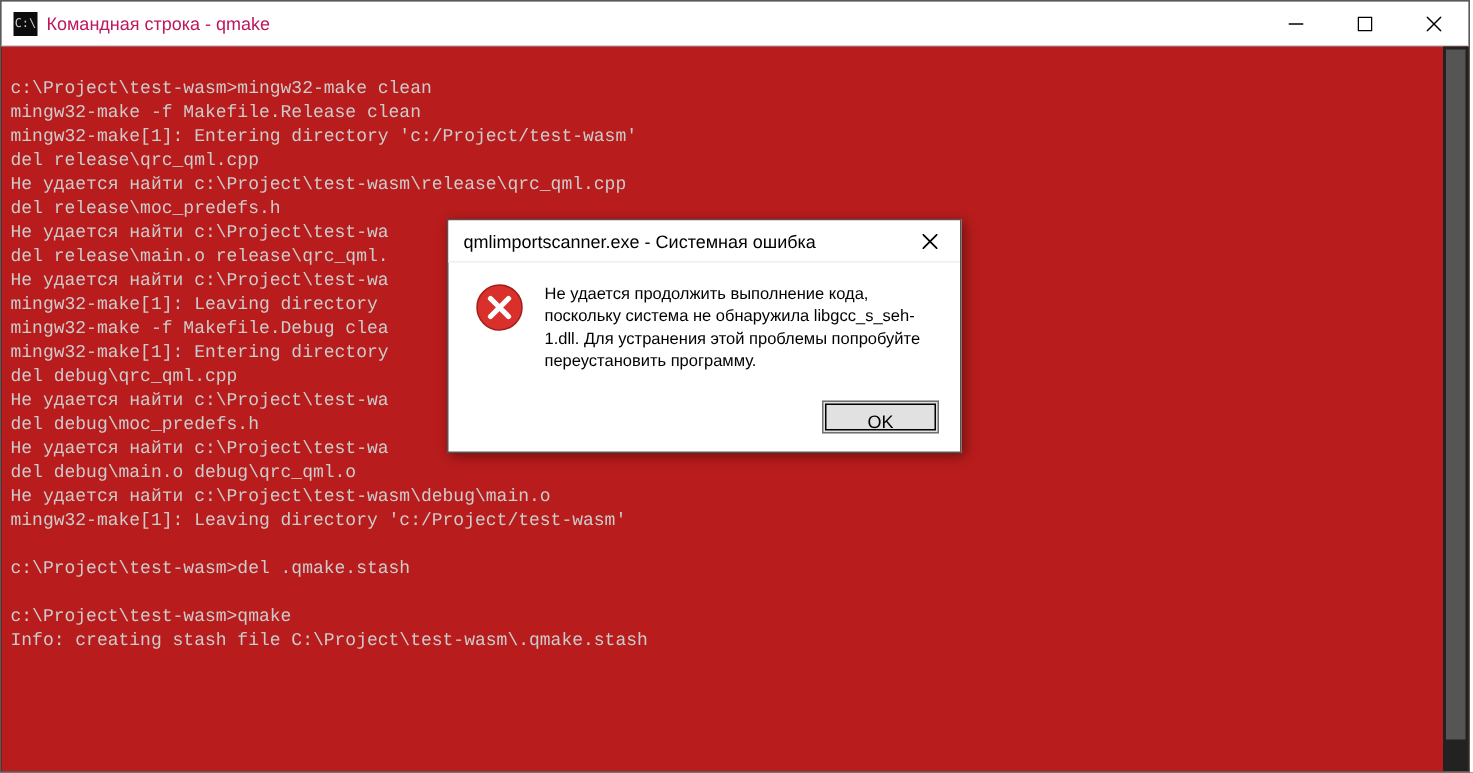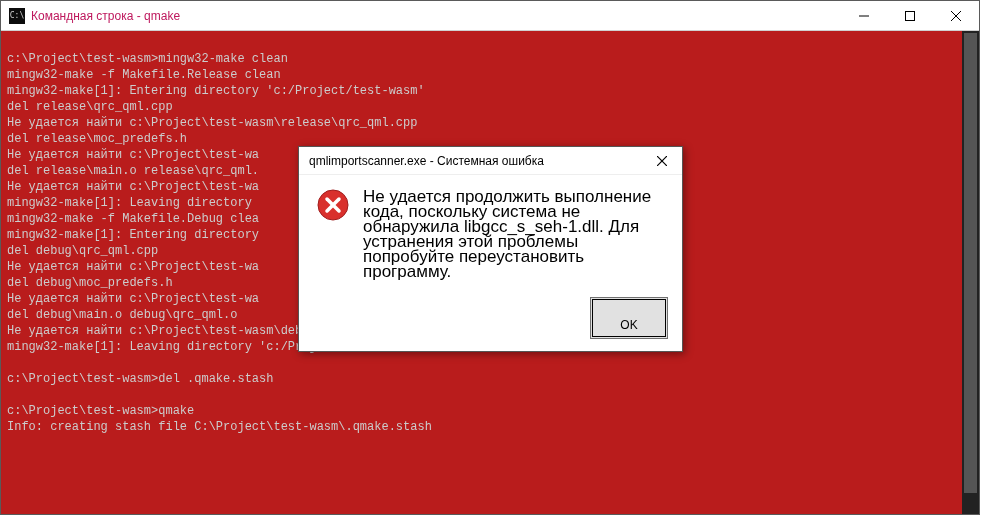--- a/index.html
+++ b/index.html
@@ -62,21 +62,21 @@
   .scroll-thumb {
     position: absolute; left: 2px; right: 2px;
     top: 2px; height: 460px;
     background: #555;
   }
 
   
   .dialog {
     position: absolute;
     left: 298px; top: 146px;
-    width: 385px;
+    width: 343px;
     background: #fff;
     border: 1px solid #555;
     box-shadow: 2px 2px 8px rgba(0,0,0,0.4);
     font-size: 12px;
   }
   .dlg-titlebar {
     height: 28px;
     display: flex; align-items: center;
     background: #fff;
     border-bottom: 1px solid #eee;
@@ -96,31 +96,31 @@
     display: flex;
     padding: 14px 18px 10px 18px;
     align-items: flex-start;
   }
   .dlg-icon {
     width: 32px; height: 32px; flex: 0 0 32px;
     margin-right: 14px;
   }
   .dlg-msg {
     flex: 1;
-    font-size: 17px;
+    font-size: 11px;
     line-height: 15px;
     color: #000;
   }
   .dlg-footer {
     padding: 8px 14px 12px 14px;
     display: flex; justify-content: flex-end;
   }
   .dlg-ok {
     min-width: 78px;
-    padding: 20px 8px;
+    padding: 6px 8px;
     height: 22px;
     background: #e1e1e1;
     border: 1px solid #707070;
     outline: 1px solid #000;
     outline-offset: -3px;
     font-size: 12px;
     cursor: pointer;
   }
 </style>
 </head>

